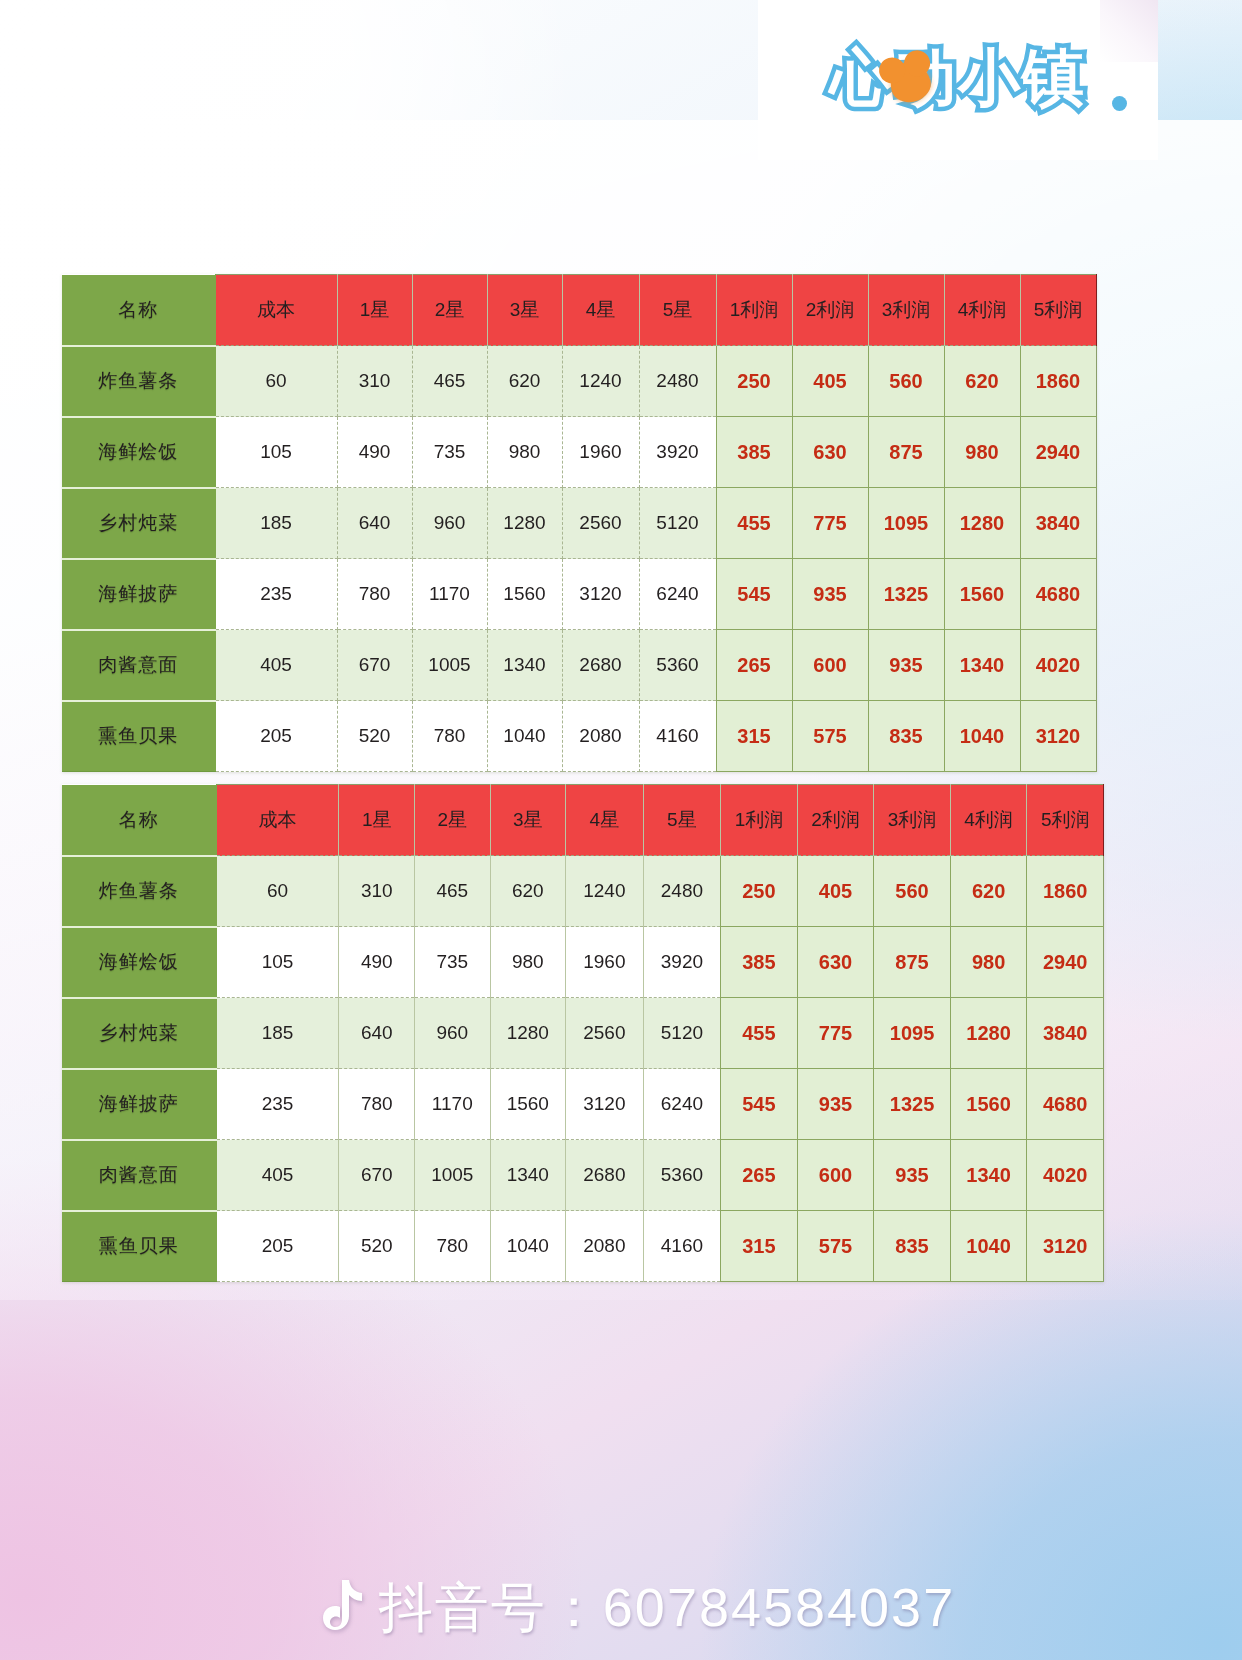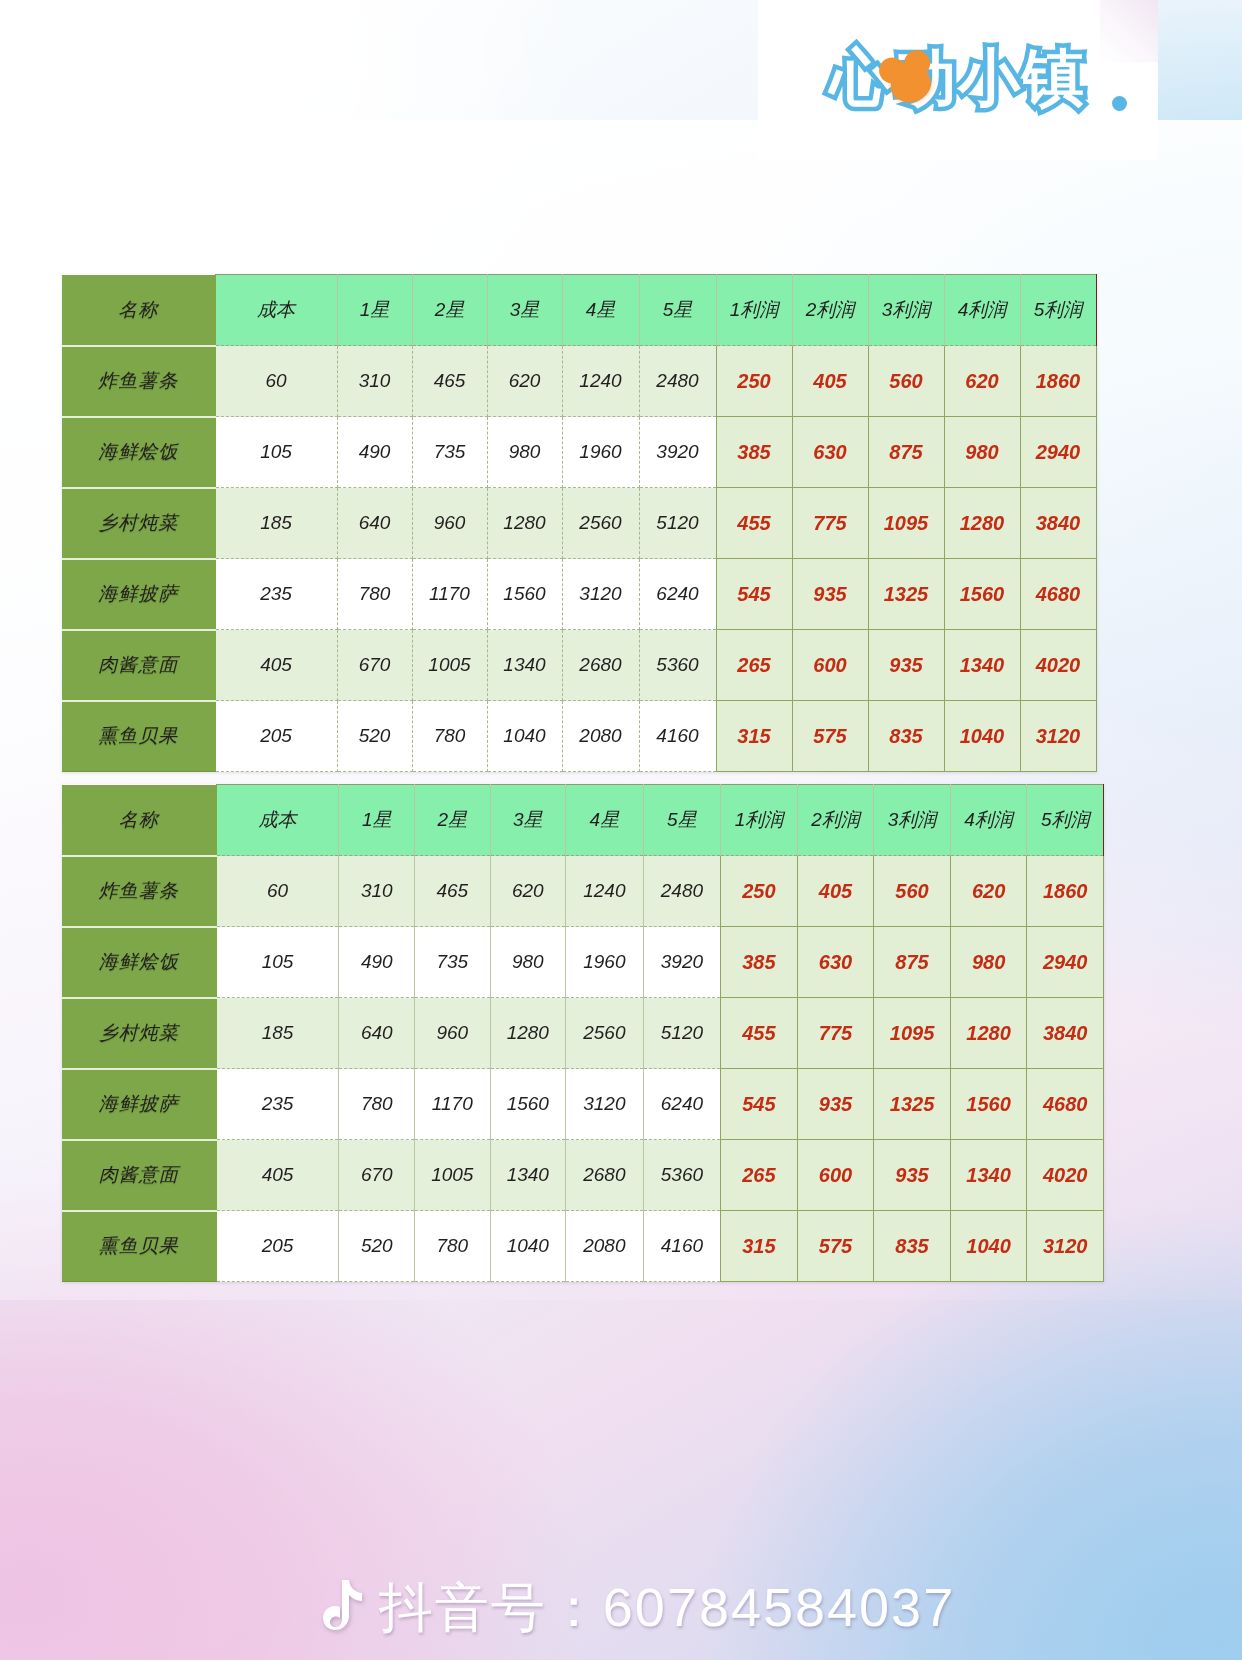--- a/index.html
+++ b/index.html
@@ -88,21 +88,21 @@
   #logo-dot {
     position: absolute;
     left: 354px; top: 96px;
     width: 15px; height: 15px;
     background: #57b6e4;
     border-radius: 50%;
     z-index: 5;
   }
 
   
-  .table-wrap { position: absolute; z-index: 2; font-style: italic; }
+  .table-wrap { position: absolute; z-index: 2; }
   #table-1 { left: 62px; top: 274px;  width: 1033px; }
   #table-2 { left: 62px; top: 784px;  width: 1042px; }
 
   table.stat-table {
     border-collapse: collapse;
     width: 100%;
     table-layout: fixed;
     background: #ffffff;
     box-shadow: 0 1px 3px rgba(90,110,70,0.18);
   }
@@ -135,21 +135,21 @@
     border-right: 1px solid #7da749 !important;
     text-shadow: 0 1px 1px rgba(60,85,30,0.35);
   }
   .name-cell.head {
     border-bottom: 2px solid #e6f0d8 !important;
   }
   .name-cell.last { border-bottom: 1px solid #6f9a3f !important; }
 
   
   .hdr {
-    background: #86efac;
+    background: #ef4444;
     font-weight: normal;
     font-size: 20px;
     border-top: 1px solid #8a9e6a;
     border-bottom: 1px dashed #9aa87f;
     border-right: 1px solid #b9c6a2;
   }
   .hdr.last-col { border-right: 1px solid #7f1d1d; }
 
   
   #table-1 .num {

